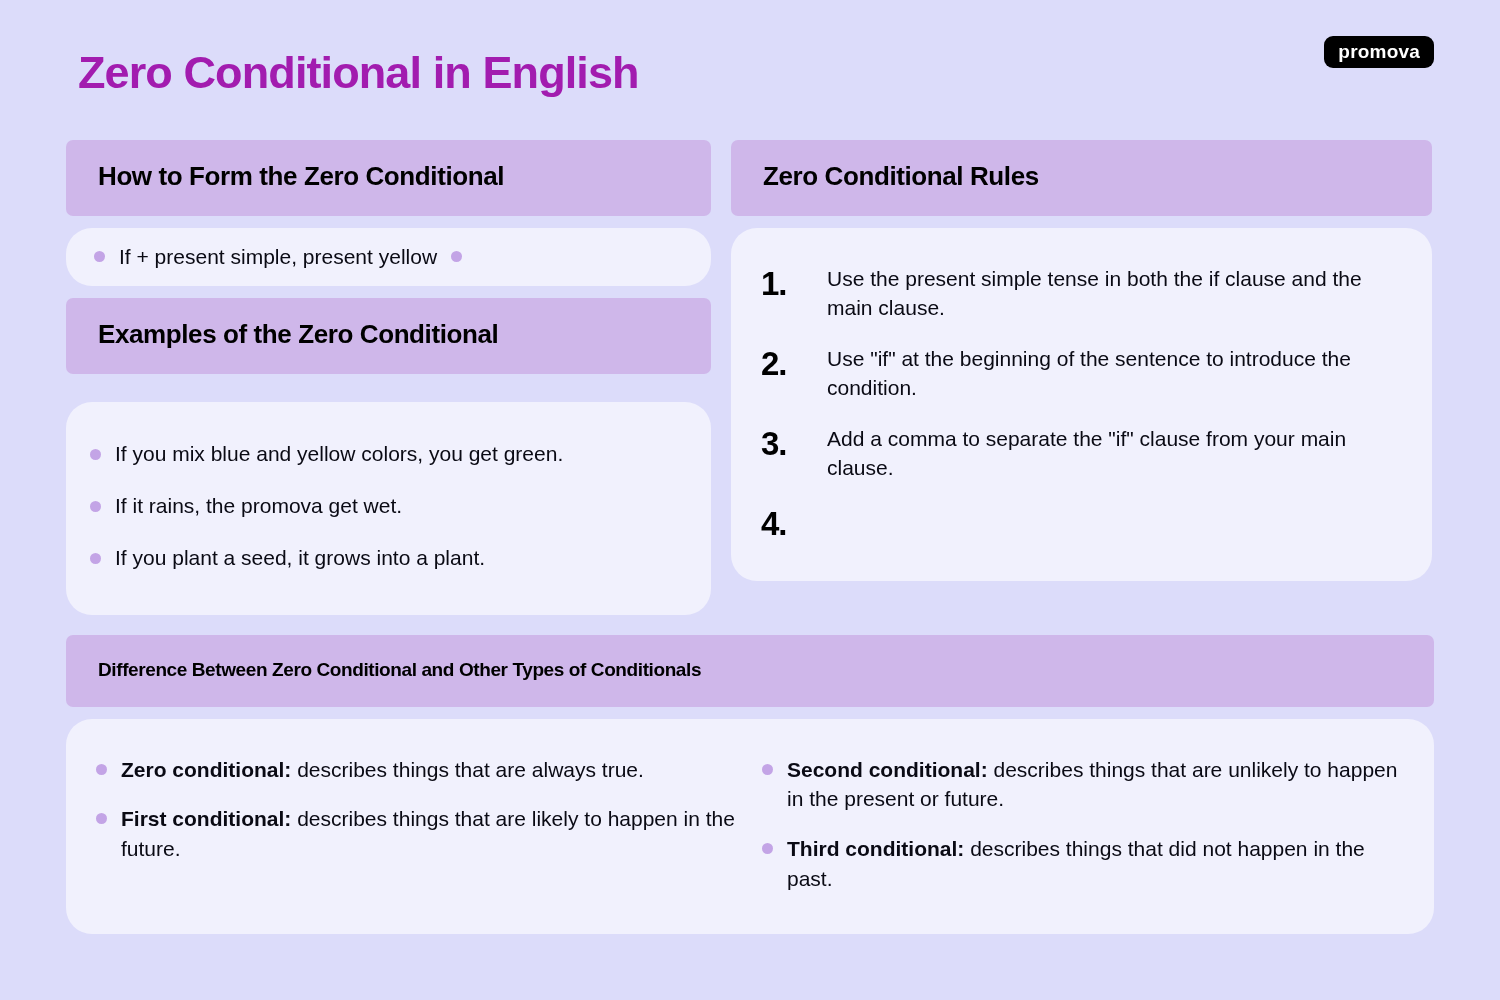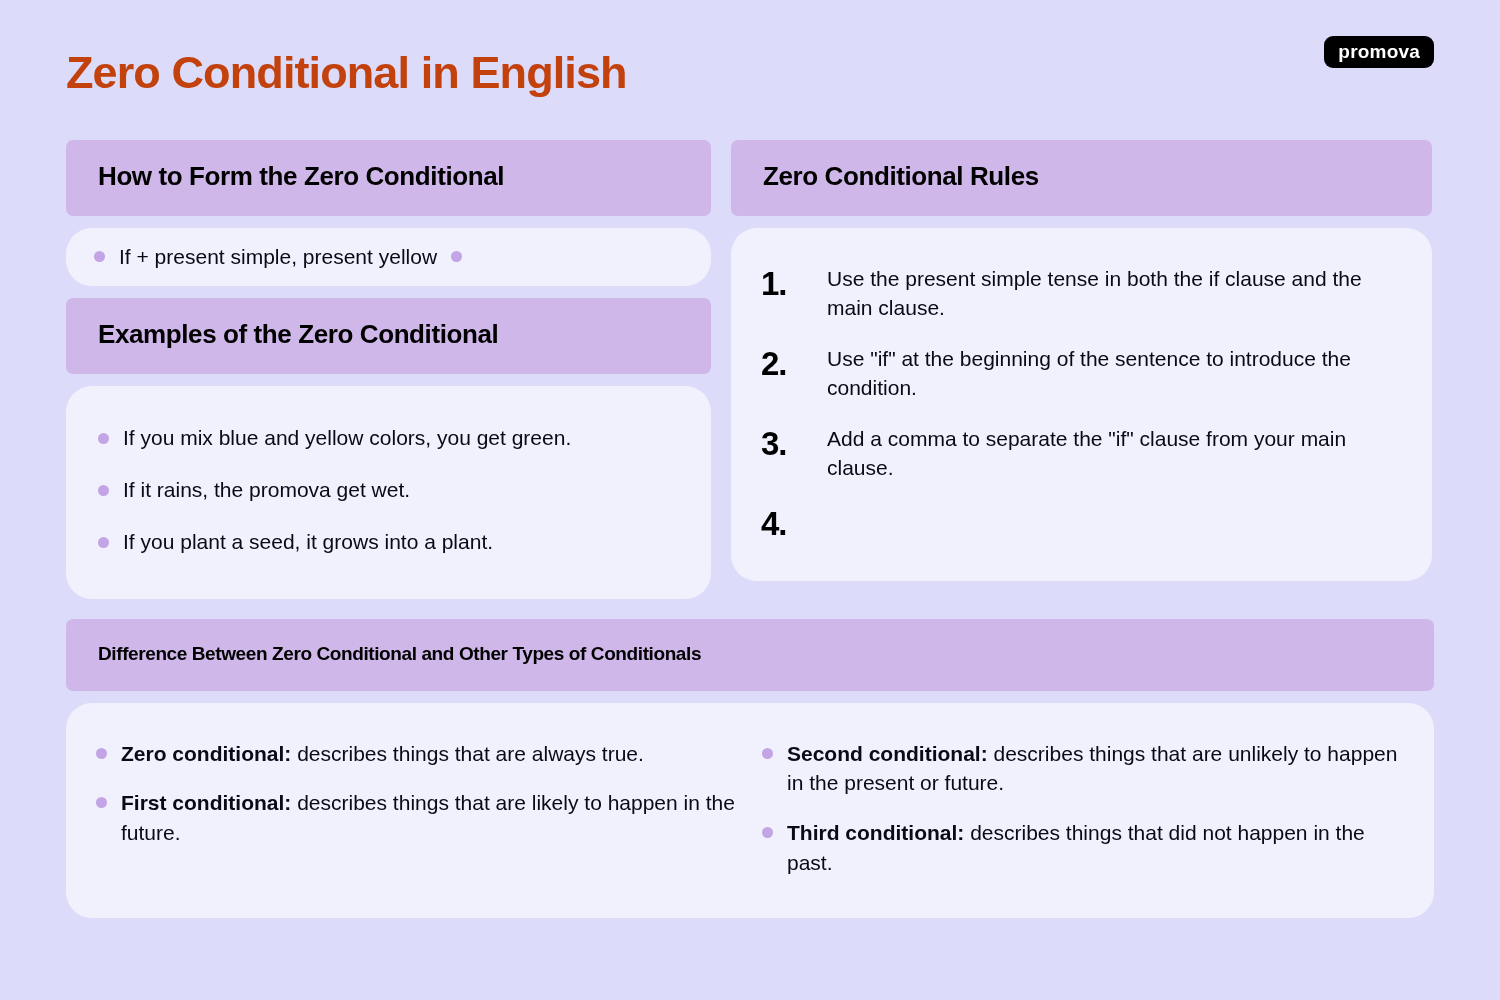--- a/index.html
+++ b/index.html
@@ -30,23 +30,23 @@
     height: 140px;
     display: flex;
     align-items: center;
     justify-content: space-between;
   }
   .page-title {
     font-size: 45px;
     font-weight: 700;
     letter-spacing: -0.9px;
     line-height: 1.05;
-    margin: 0;
+    margin: 12px;
     padding-top: 6px;
-    color: #c2410c;
+    color: #a21caf;
   }
   .logo {
     background: #000000;
     color: #ffffff;
     border-radius: 9px;
     font-size: 19px;
     font-weight: 700;
     letter-spacing: 0.2px;
     padding: 6px 14px 7px;
     align-self: flex-start;
@@ -101,22 +101,22 @@
     gap: 14px;
   }
   .formula-text {
     font-size: 21px;
     line-height: 1.2;
     color: #0a0a14;
   }
 
   
   .examples {
-    margin-top: 12px;
-    padding: 26px 32px 30px;
+    margin-top: 28px;
+    padding: 26px 24px 30px;
   }
   .example-row {
     display: flex;
     align-items: flex-start;
     gap: 14px;
     padding: 13px 0;
   }
   .example-row .dot { margin-top: 8px; }
   .example-text {
     font-size: 21px;

